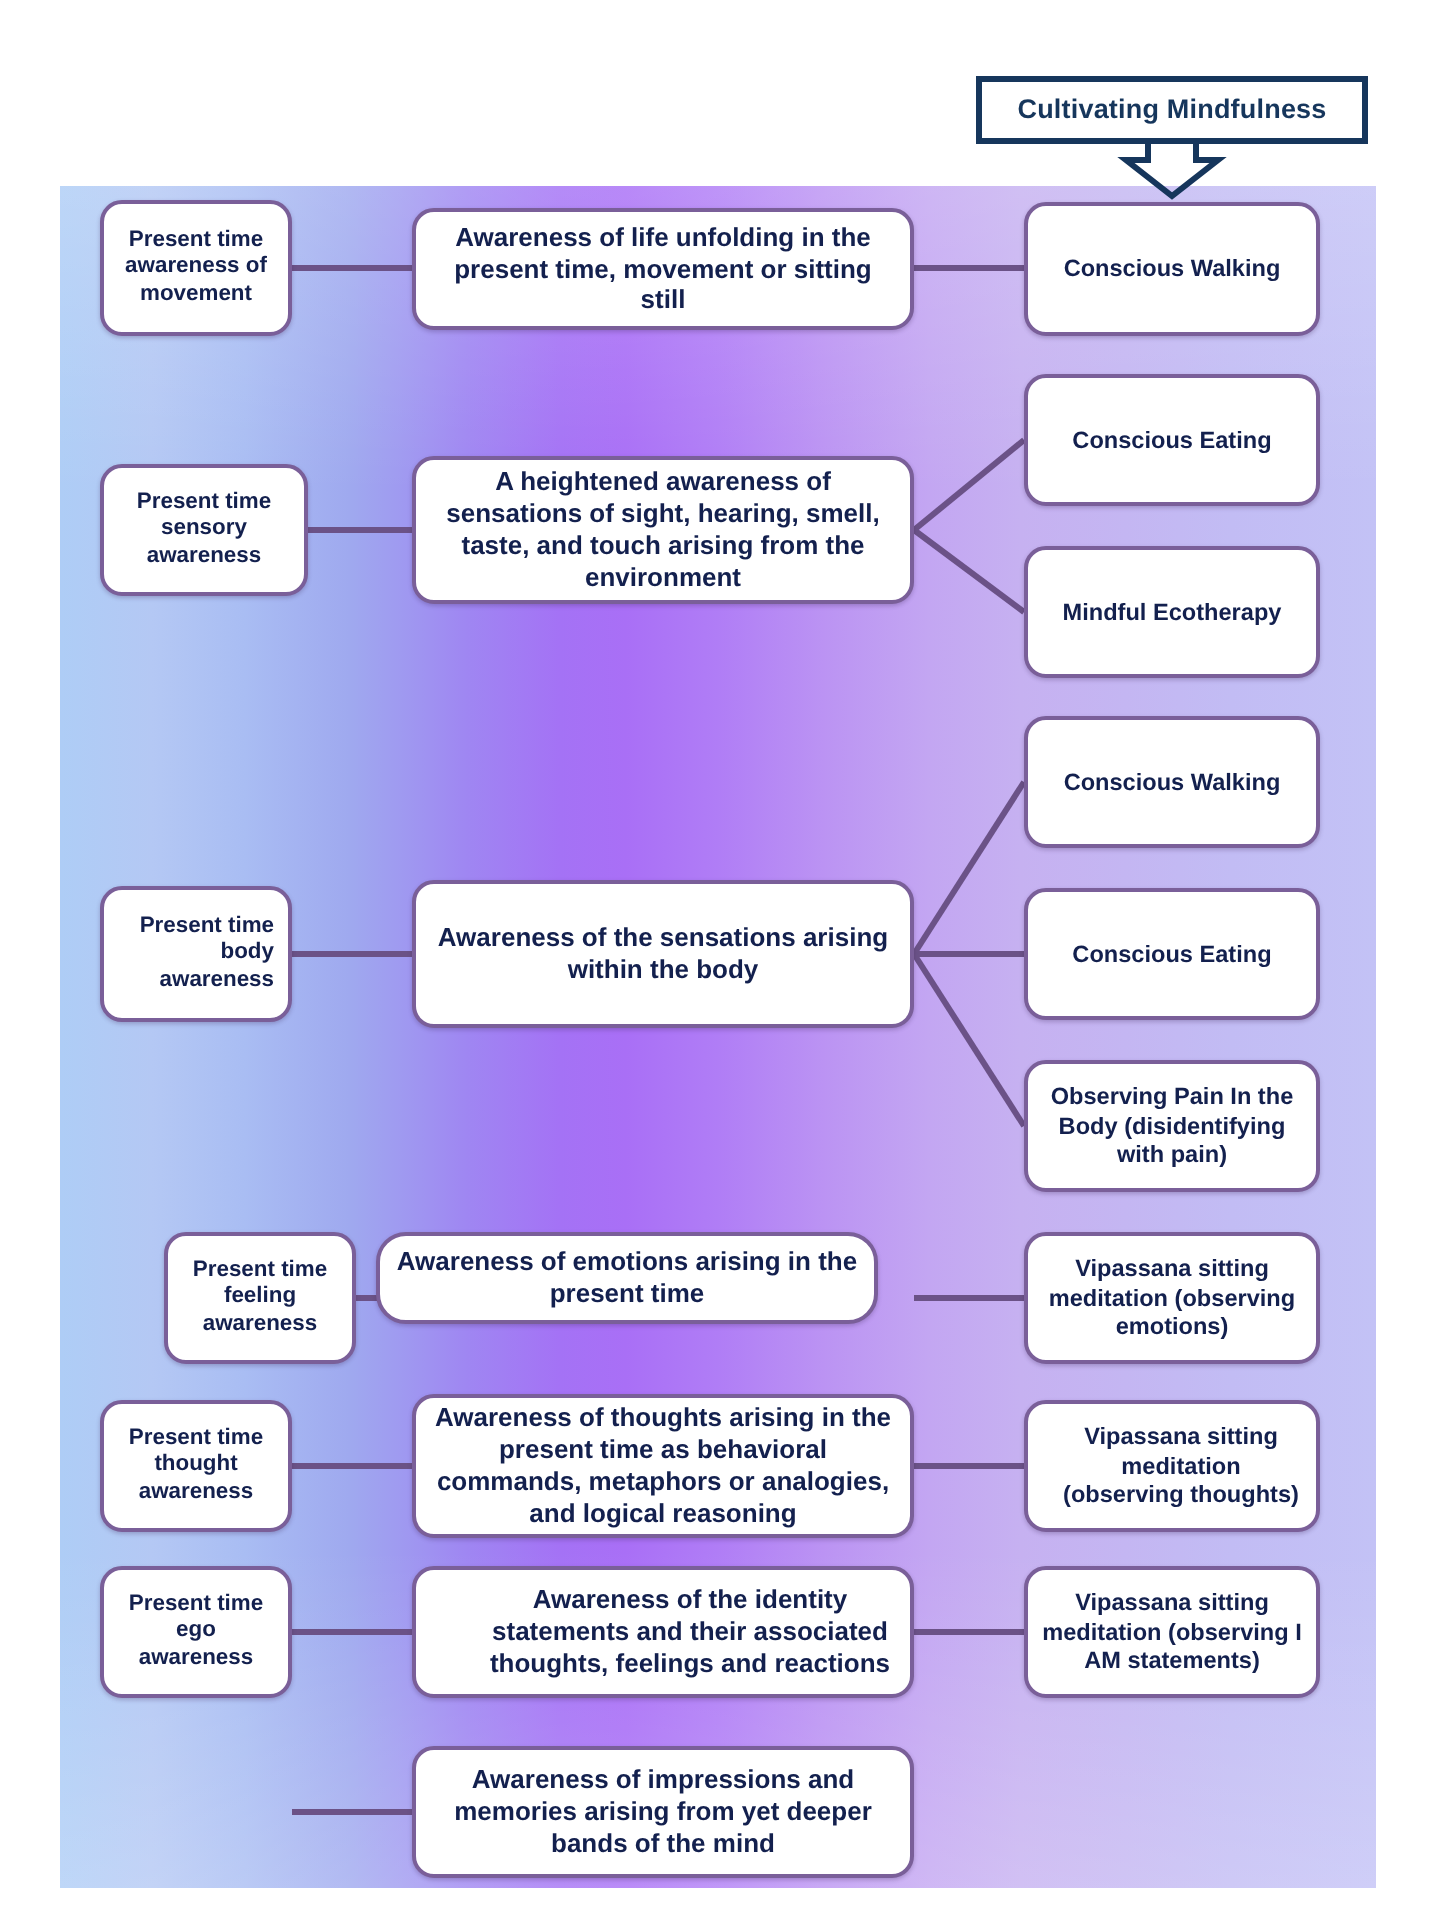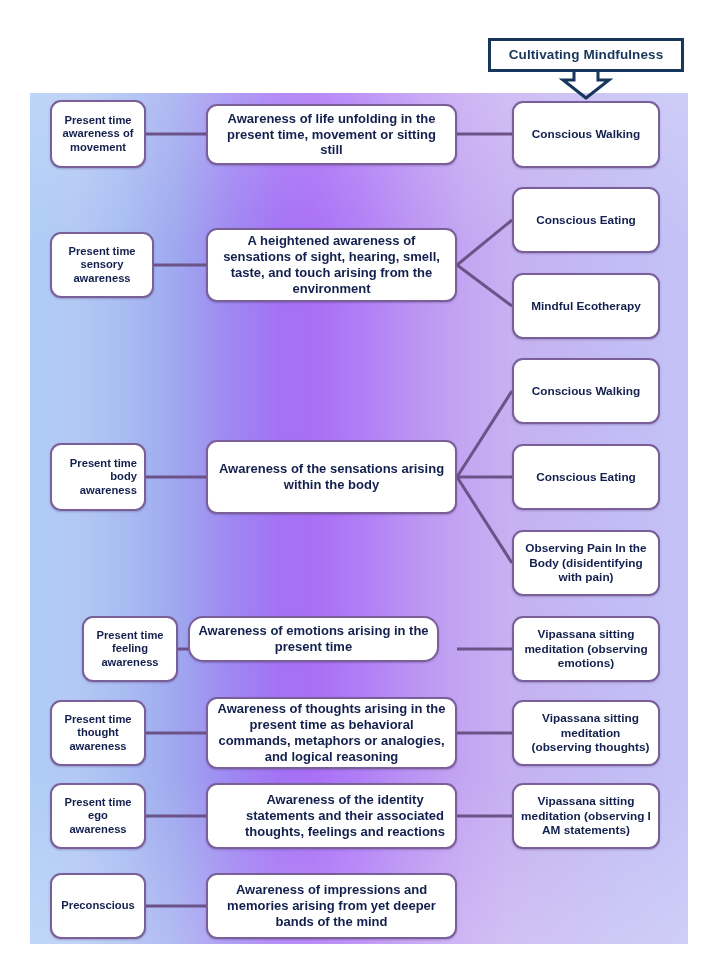--- a/index.html
+++ b/index.html
@@ -172,16 +172,15 @@
   <div class="node col-right" style="left:512px; top:616px; width:148px; height:66px;">Vipassana sitting meditation (observing emotions)</div>
 
   <div class="node col-left" style="left:50px;  top:700px; width:96px;  height:66px;">Present time thought awareness</div>
   <div class="node col-mid" style="left:206px; top:697px; width:251px; height:72px;">Awareness of thoughts arising in the present time as behavioral commands, metaphors or analogies, and logical reasoning</div>
   <div class="node col-right" style="left:512px; top:700px; width:148px; height:66px;padding-left:16px;">Vipassana sitting meditation (observing thoughts)</div>
 
   <div class="node col-left" style="left:50px;  top:783px; width:96px;  height:66px;">Present time ego awareness</div>
   <div class="node col-mid" style="left:206px; top:783px; width:251px; height:66px;padding-left:34px;">Awareness of the identity statements and their associated thoughts, feelings and reactions</div>
   <div class="node col-right" style="left:512px; top:783px; width:148px; height:66px;">Vipassana sitting meditation (observing I AM statements)</div>
 
-  <div class="node col-left" style="left:50px;  top:873px; width:96px;  height:66px;">Preconscious</div>
   <div class="node col-mid" style="left:206px; top:873px; width:251px; height:66px;">Awareness of impressions and memories arising from yet deeper bands of the mind</div>
 
 </div>
 
 </body></html>

